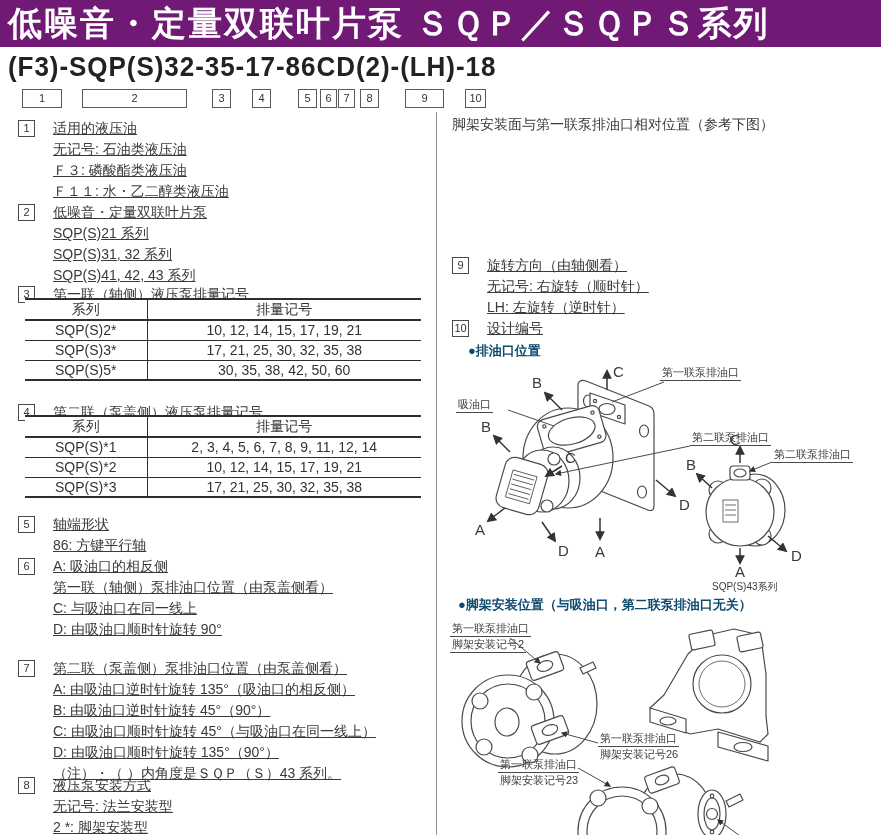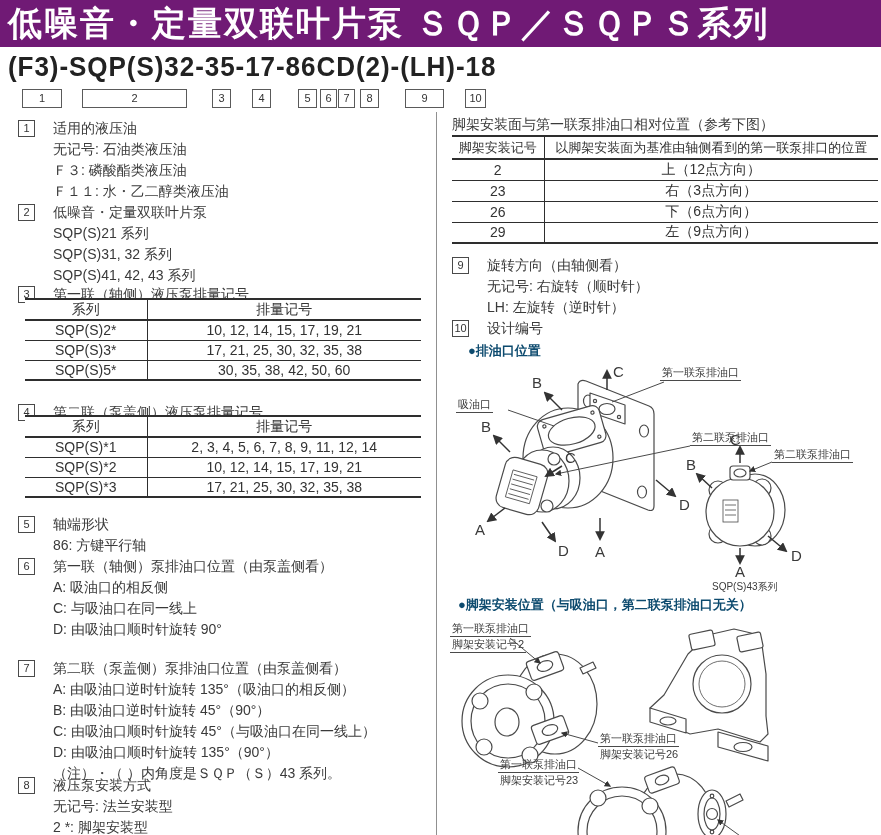--- a/index.html
+++ b/index.html
@@ -16,21 +16,21 @@
   
   .cbox { position:absolute; top:89px; height:19px; border:1.5px solid #5a5a5a; background:#fff; font-size:11px; color:#333; text-align:center; line-height:16px; }
 
   
   .left-col  { position:absolute; left:0; top:112px; width:437px; height:723px; border-right:1px solid #909090; }
   .right-col { position:absolute; left:450px; top:112px; width:431px; height:723px; }
 
   .item { position:absolute; left:18px; display:flex; align-items:flex-start; }
   .right-col .item { left:2px; }
   .num { flex:none; width:17px; height:17px; margin-top:2px; border:1px solid #4a4a4a; font-size:11px; line-height:15px; text-align:center; color:#333; background:#fff; }
-  .ibody { margin-left:18px; width:370px; font-size:14px; line-height:21px; color:#3a3a3a; }
+  .ibody { margin-left:18px; width:370px; font-size:14px; line-height:21px; color:#3a3a3a;text-decoration:underline; }
   .ibody .ln-txt { white-space:nowrap; }
 
   
   table { border-collapse:collapse; table-layout:fixed; background:#fff; }
   .spec { position:absolute; border-top:2px solid #2e2e2e; border-bottom:2px solid #2e2e2e; font-size:14px; color:#333; }
   .spec th { font-weight:400; border-bottom:2px solid #2e2e2e; text-align:center; height:21px; padding:0 2px; }
   .spec td { border-bottom:1px solid #2e2e2e; text-align:center; height:20px; padding:0 2px; white-space:nowrap; }
   .spec tr:last-child td { border-bottom:none; }
   .spec .c1 { border-right:1px solid #2e2e2e; }
   .t3 { left:25px; width:396px; }
@@ -156,22 +156,22 @@
       <div class="num">5</div>
       <div class="ibody">
         <div class="ln-txt">轴端形状</div>
         <div class="ln-txt">86: 方键平行轴</div>
       </div>
     </div>
 
     <div class="item" style="top:444px">
       <div class="num">6</div>
       <div class="ibody">
+        <div class="ln-txt">A: 吸油口的相反侧</div>
         <div class="ln-txt">第一联（轴侧）泵排油口位置（由泵盖侧看）</div>
-        <div class="ln-txt">A: 吸油口的相反侧</div>
         <div class="ln-txt">C: 与吸油口在同一线上</div>
         <div class="ln-txt">D: 由吸油口顺时针旋转 90°</div>
       </div>
     </div>
 
     <div class="item" style="top:546px">
       <div class="num">7</div>
       <div class="ibody">
         <div class="ln-txt">第二联（泵盖侧）泵排油口位置（由泵盖侧看）</div>
         <div class="ln-txt">A: 由吸油口逆时针旋转 135°（吸油口的相反侧）</div>
@@ -189,44 +189,20 @@
         <div class="ln-txt">无记号: 法兰安装型</div>
         <div class="ln-txt">2 *: 脚架安装型</div>
       </div>
     </div>
   </div>
 
   <div class="right-col">
 
     <div style="position:absolute;left:2px;top:4px;font-size:14px;white-space:nowrap">脚架安装面与第一联泵排油口相对位置（参考下图）</div>
 
-    <table class="spec tb" style="top:23px">
-      <tbody>
-          <tr>
-        <th class="c1">脚架安装记号</th>
-        <th>以脚架安装面为基准由轴侧看到的第一联泵排口的位置</th>
-      </tr>
-      <tr>
-        <td class="c1">2</td>
-        <td>上（12点方向）</td>
-      </tr>
-      <tr>
-        <td class="c1">23</td>
-        <td>右（3点方向）</td>
-      </tr>
-      <tr>
-        <td class="c1">26</td>
-        <td>下（6点方向）</td>
-      </tr>
-      <tr>
-        <td class="c1">29</td>
-        <td>左（9点方向）</td>
-      </tr>
-    </tbody>
-      </table>
 
     <div class="item" style="top:143px">
       <div class="num">9</div>
       <div class="ibody">
         <div class="ln-txt">旋转方向（由轴侧看）</div>
         <div class="ln-txt">无记号: 右旋转（顺时针）</div>
         <div class="ln-txt">LH: 左旋转（逆时针）</div>
       </div>
     </div>
 

